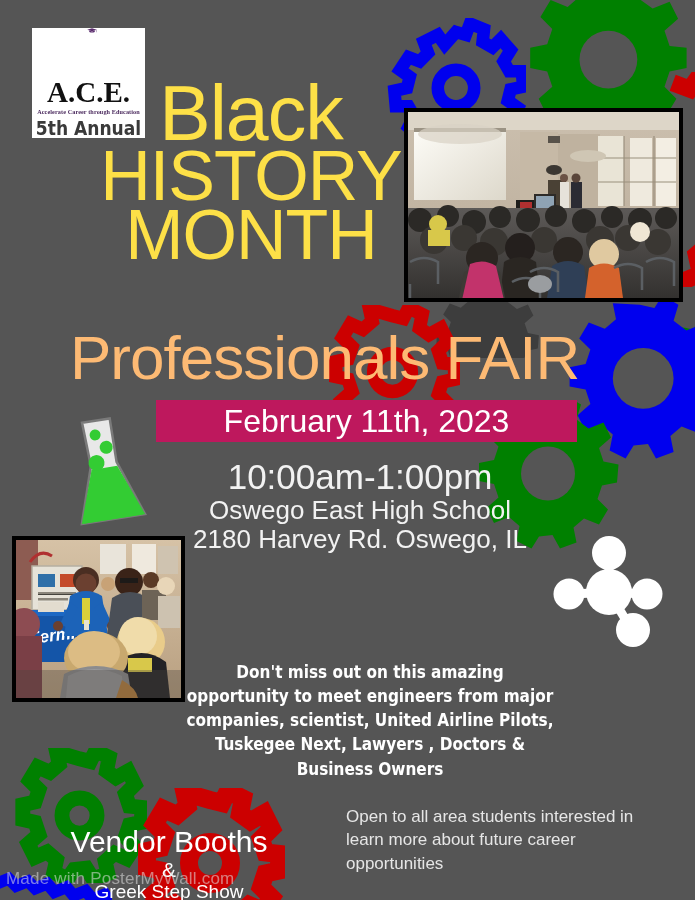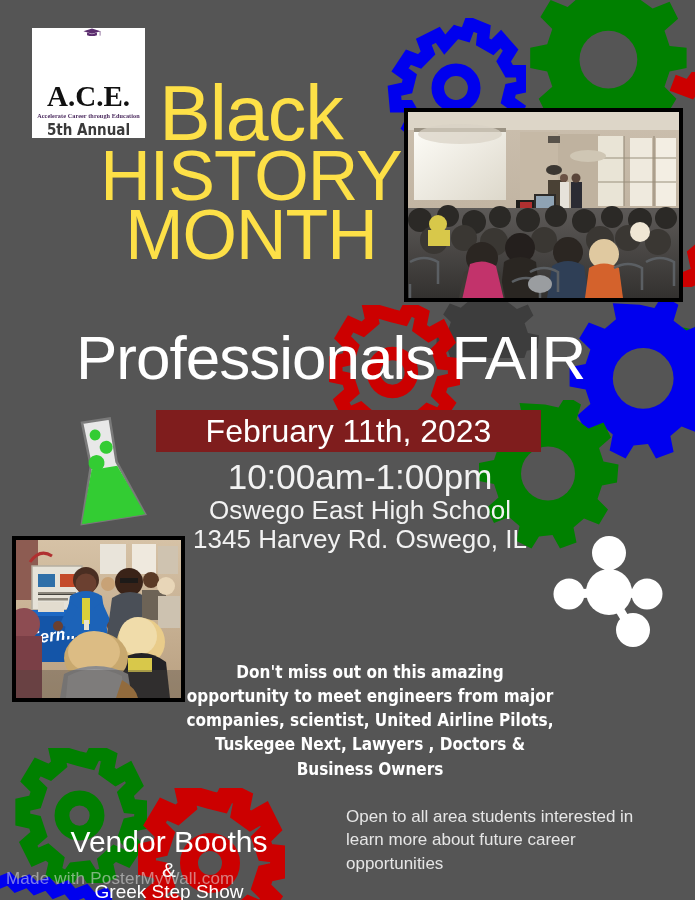--- a/index.html
+++ b/index.html
@@ -29,43 +29,43 @@
     font-family:"Liberation Serif", serif;
     font-weight:bold;font-size:29px;color:#111;letter-spacing:0px;line-height:1;margin-top:48px;
   }
   #ace-tag{
     font-family:"Liberation Serif", serif;
     font-weight:bold;font-size:6.2px;color:#4b2a5e;letter-spacing:.1px;
     margin-top:1px;white-space:nowrap;
   }
   #ace-annual{
     font-family:"DejaVu Sans Condensed","Liberation Sans",sans-serif;
-    font-weight:bold;font-size:15px;color:#3a3a3a;margin-top:4px;line-height:1;
+    font-weight:bold;font-size:19px;color:#3a3a3a;margin-top:4px;line-height:1;
   }
 
   
   #headline{
     position:absolute;left:86px;top:78px;width:330px;z-index:25;
     color:#fde047;text-align:center;line-height:.93;
     font-weight:300;
   }
   #hl-black{font-size:77px;display:block;letter-spacing:-1px;}
   #hl-history{font-size:70px;display:block;letter-spacing:-1px;margin-top:-6px;}
   #hl-month{font-size:70px;display:block;letter-spacing:-1px;margin-top:-6px;}
 
   #prof-fair{
-    position:absolute;left:76px;top:322px;width:560px;z-index:25;
-    color:#ffffff;font-size:62px;font-weight:300;letter-spacing:-1px;
+    position:absolute;left:70px;top:322px;width:560px;z-index:25;
+    color:#fdba74;font-size:62px;font-weight:300;letter-spacing:-1px;
     text-align:left;white-space:nowrap;
   }
 
   
   #date-banner{
-    position:absolute;left:156px;top:410px;width:385px;height:42px;
-    background:#7f1d1d;z-index:26;
+    position:absolute;left:156px;top:400px;width:421px;height:42px;
+    background:#be185d;z-index:26;
     display:flex;align-items:center;justify-content:center;
   }
   #date-banner span{
     color:#ffffff;font-size:32px;font-weight:300;letter-spacing:0px;
   }
 
   
   #when-where{
     position:absolute;left:150px;top:458px;width:420px;z-index:25;
     text-align:center;color:#f2f2f2;font-weight:300;
@@ -255,21 +255,21 @@
 
   <div id="prof-fair">Professionals FAIR</div>
 
   <div id="date-banner">
     <span>February 11th, 2023</span>
   </div>
 
   <div id="when-where">
     <span id="time">10:00am-1:00pm</span>
     <span id="venue">Oswego East High School</span>
-    <span id="addr">1345 Harvey Rd. Oswego, IL</span>
+    <span id="addr">2180 Harvey Rd. Oswego, IL</span>
   </div>
 
 
   <div id="bold-blurb">Don't miss out on this amazing opportunity to meet engineers from major companies, scientist, United Airline Pilots, Tuskegee Next, Lawyers , Doctors &amp; Business Owners</div>
 
   <div id="vendor-block">
     <span id="vendor-line">Vendor Booths</span>
     <span id="amp-line">&amp;</span>
     <span id="greek-line">Greek Step Show</span>
   </div>

